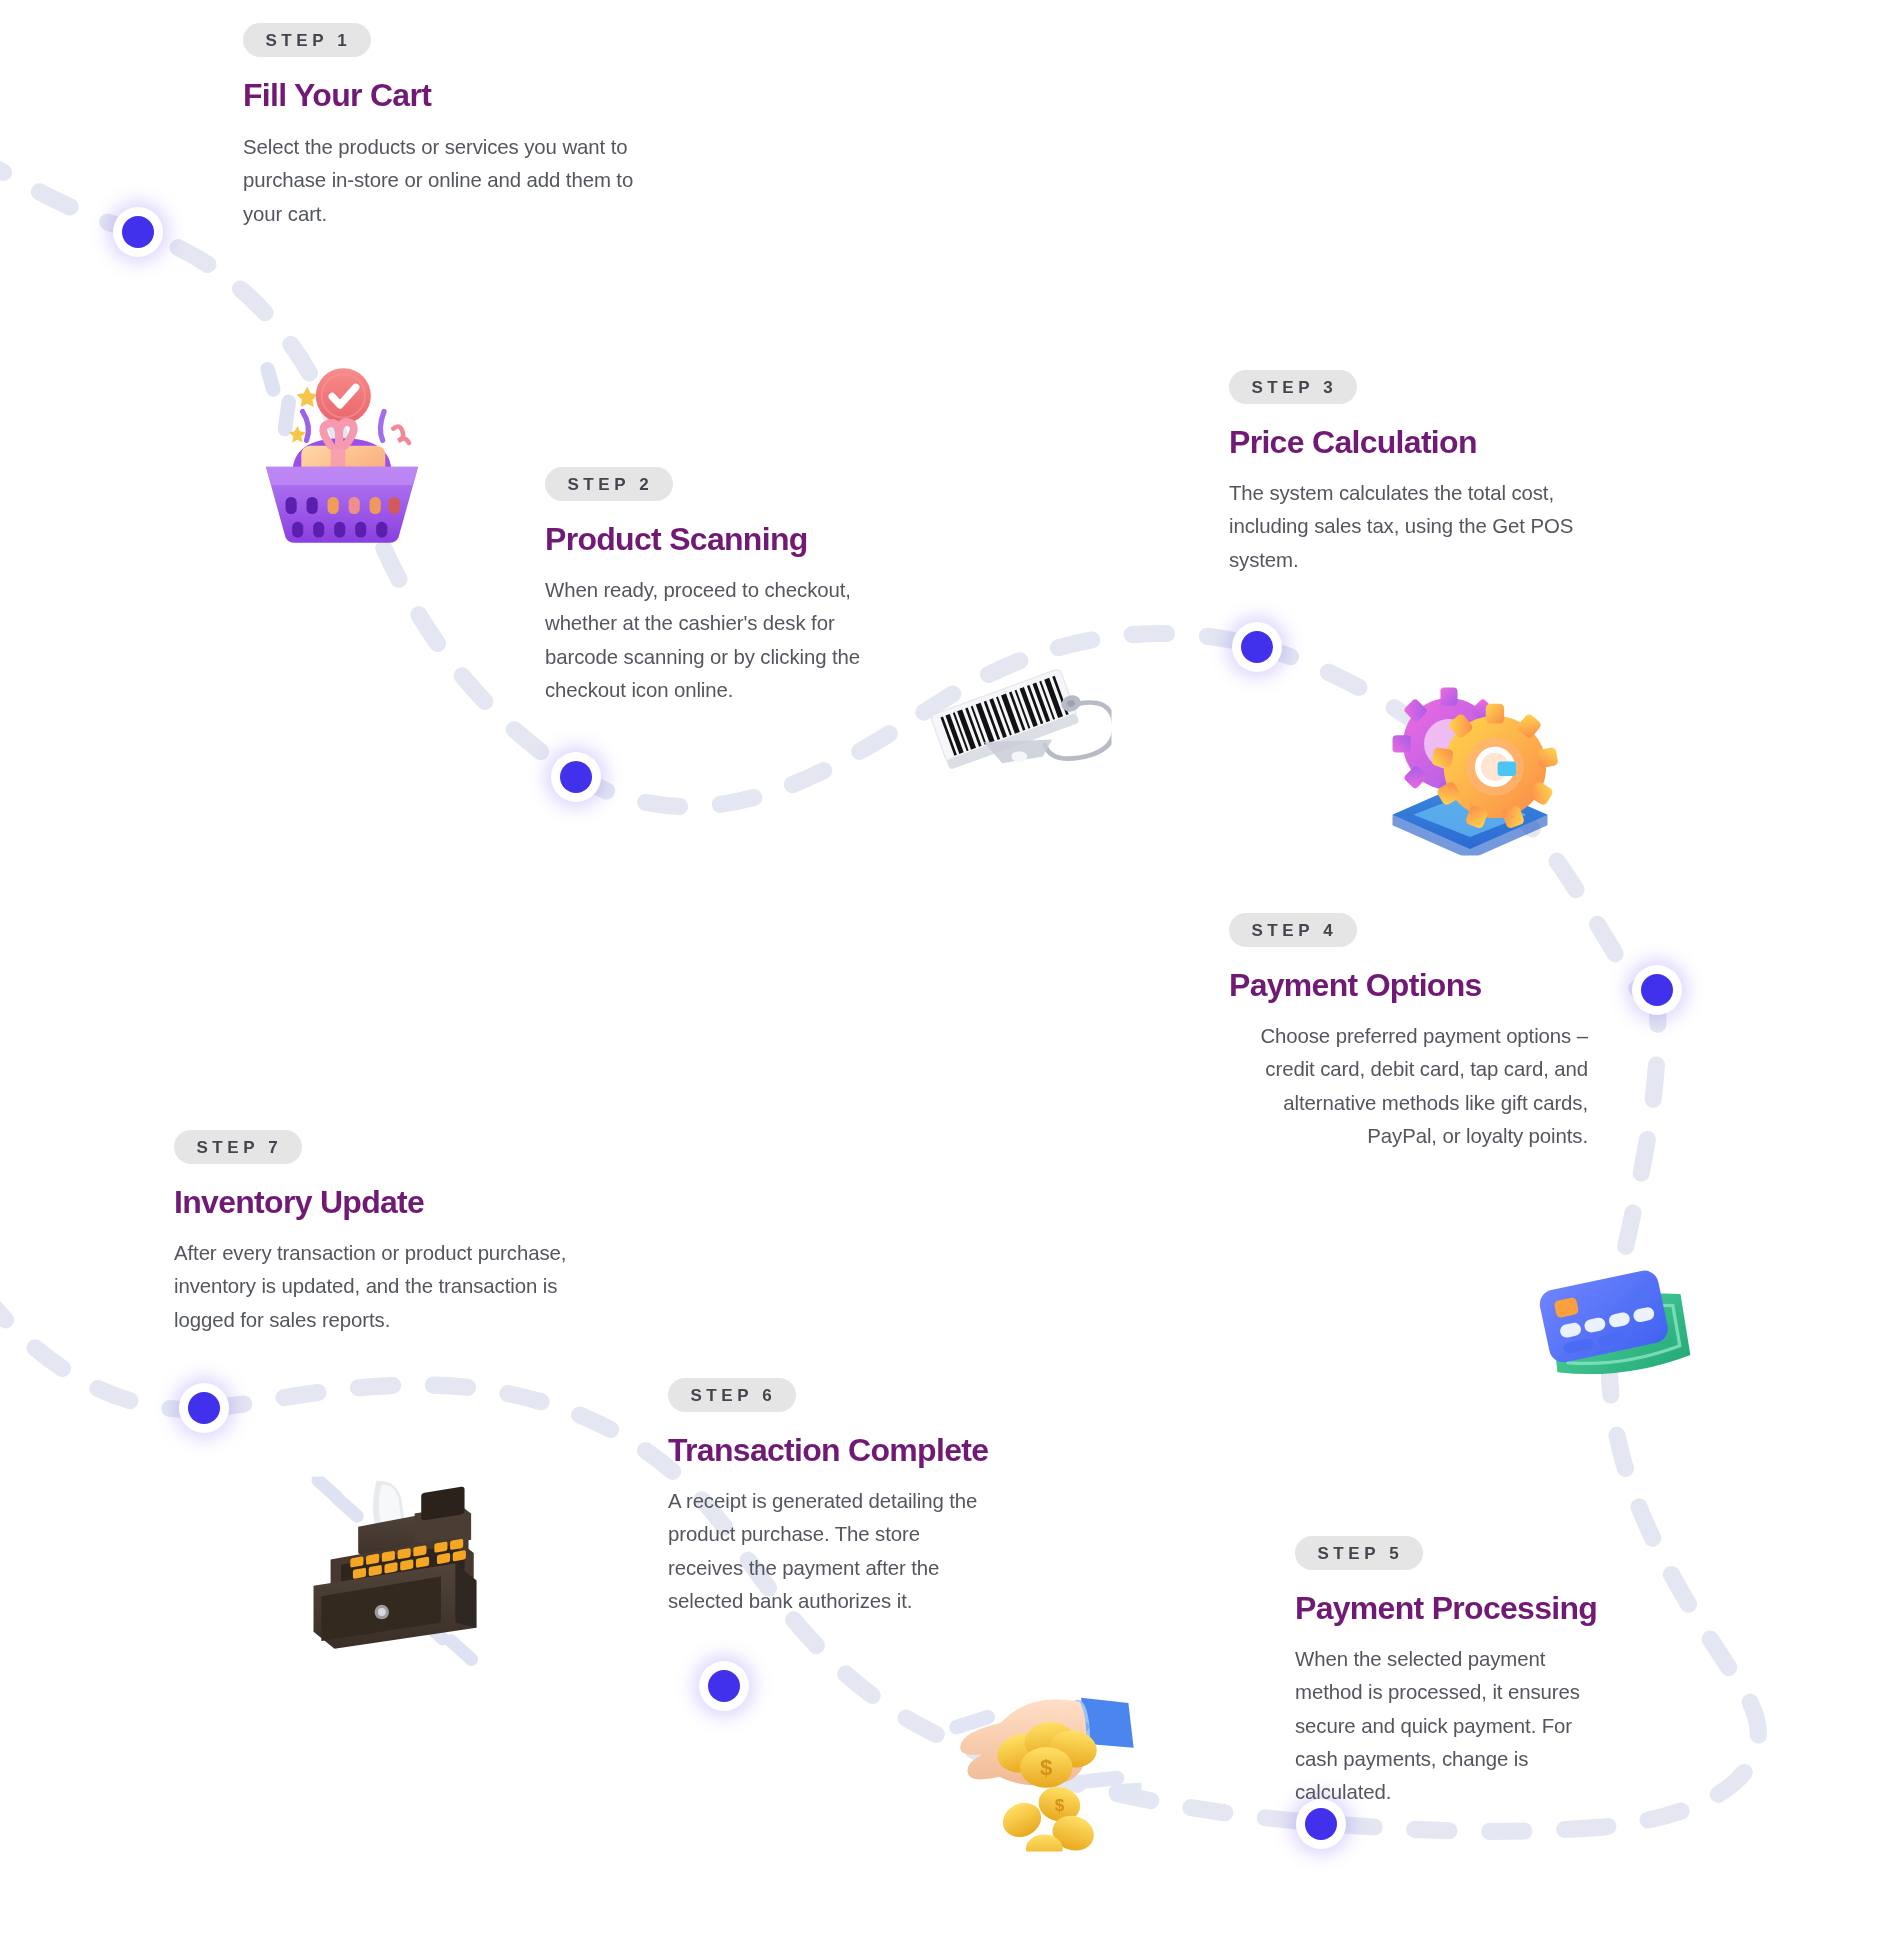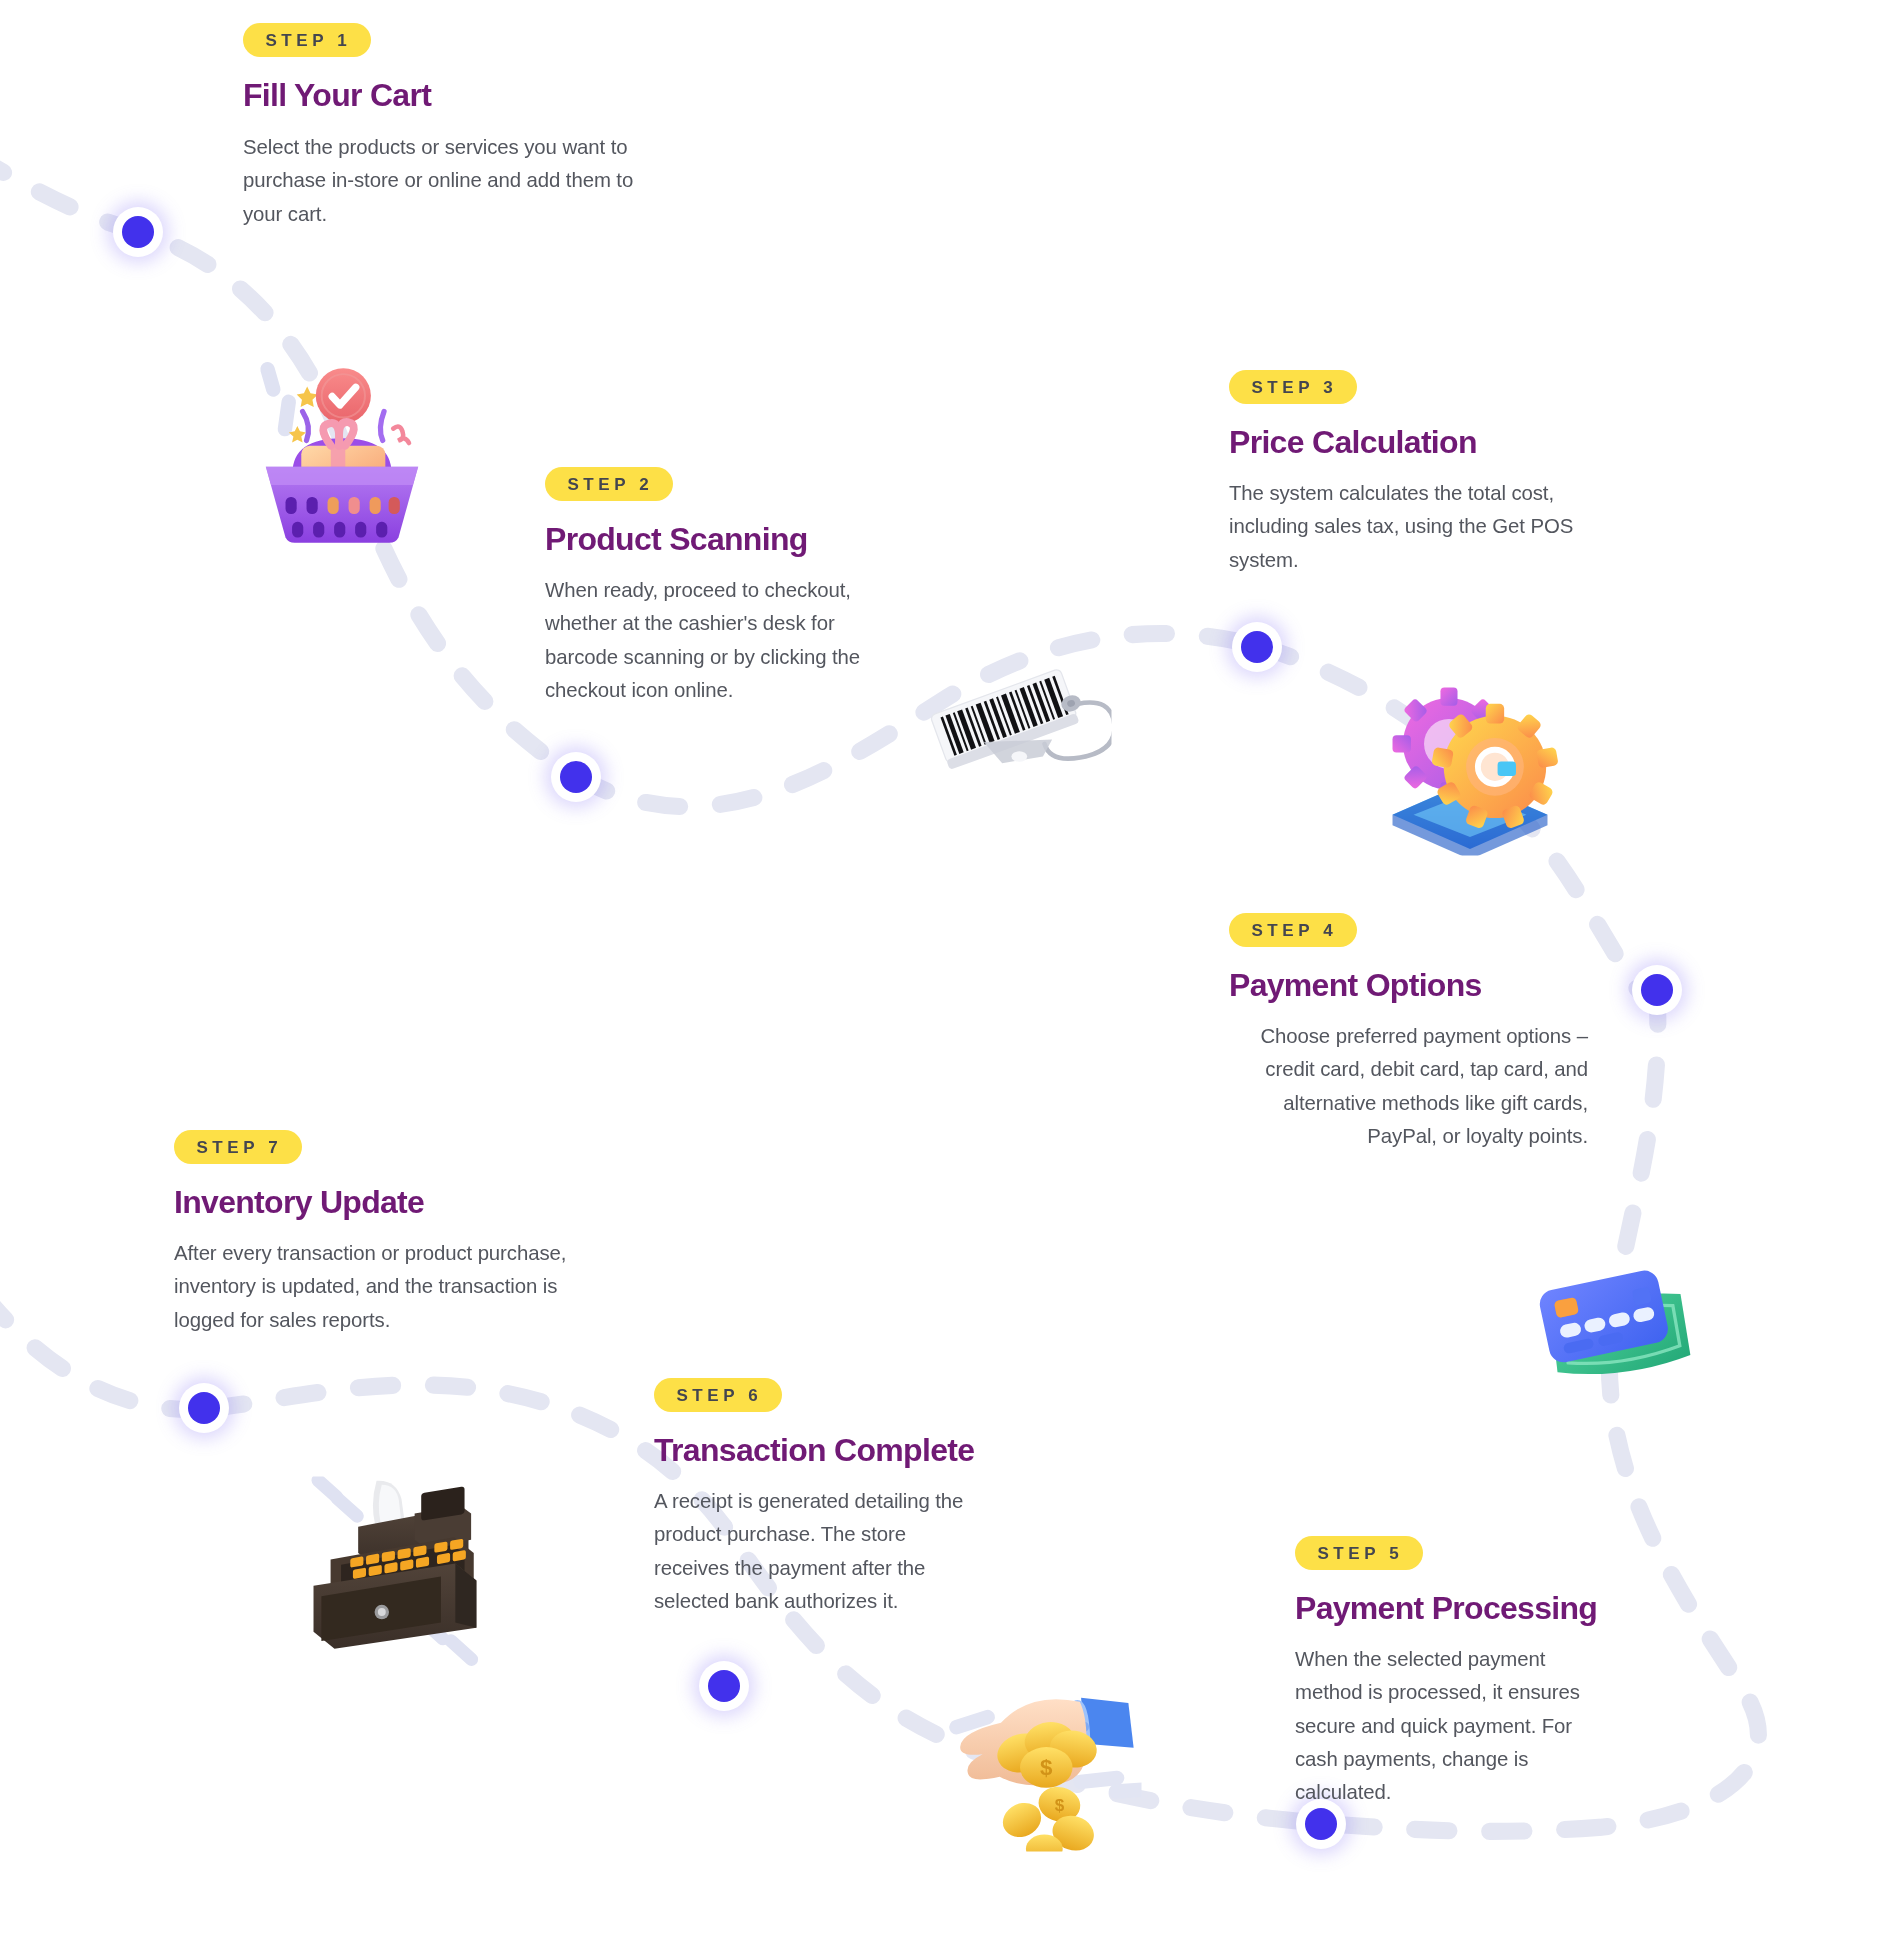--- a/index.html
+++ b/index.html
@@ -26,21 +26,21 @@
     height: 1955px;
     pointer-events: none;
   }
 
   
   .step-block {
     position: absolute;
   }
   .step-pill {
     display: inline-block;
-    background: #fde047;
+    background: #e5e5e5;
     color: #44464f;
     font-size: 17px;
     font-weight: 700;
     letter-spacing: 4.6px;
     padding: 8.6px 20px 8.6px 22.4px;
     border-radius: 22.4px;
     line-height: 1;
     white-space: nowrap;
   }
   .step-title {
@@ -439,21 +439,21 @@
     <div class="step-title">Payment Options</div>
     <div class="step-desc" style="width:359px;text-align:right;">Choose preferred payment options – credit card, debit card, tap card, and alternative methods like gift cards, PayPal, or loyalty points.</div>
   </div>
 
   <div class="step-block" style="left:1295px; top:1536px; width:342px;">
     <div class="step-pill">STEP 5</div>
     <div class="step-title">Payment Processing</div>
     <div class="step-desc" style="width:322px;">When the selected payment method is processed, it ensures secure and quick payment. For cash payments, change is calculated.</div>
   </div>
 
-  <div class="step-block" style="left:654px; top:1378px; width:342px;">
+  <div class="step-block" style="left:668px; top:1378px; width:342px;">
     <div class="step-pill">STEP 6</div>
     <div class="step-title">Transaction Complete</div>
     <div class="step-desc" style="width:322px;">A receipt is generated detailing the product purchase. The store receives the payment after the selected bank authorizes it.</div>
   </div>
 
   <div class="step-block" style="left:174px; top:1130px; width:421px;">
     <div class="step-pill">STEP 7</div>
     <div class="step-title">Inventory Update</div>
     <div class="step-desc" style="width:401px;">After every transaction or product purchase, inventory is updated, and the transaction is logged for sales reports.</div>
   </div>

